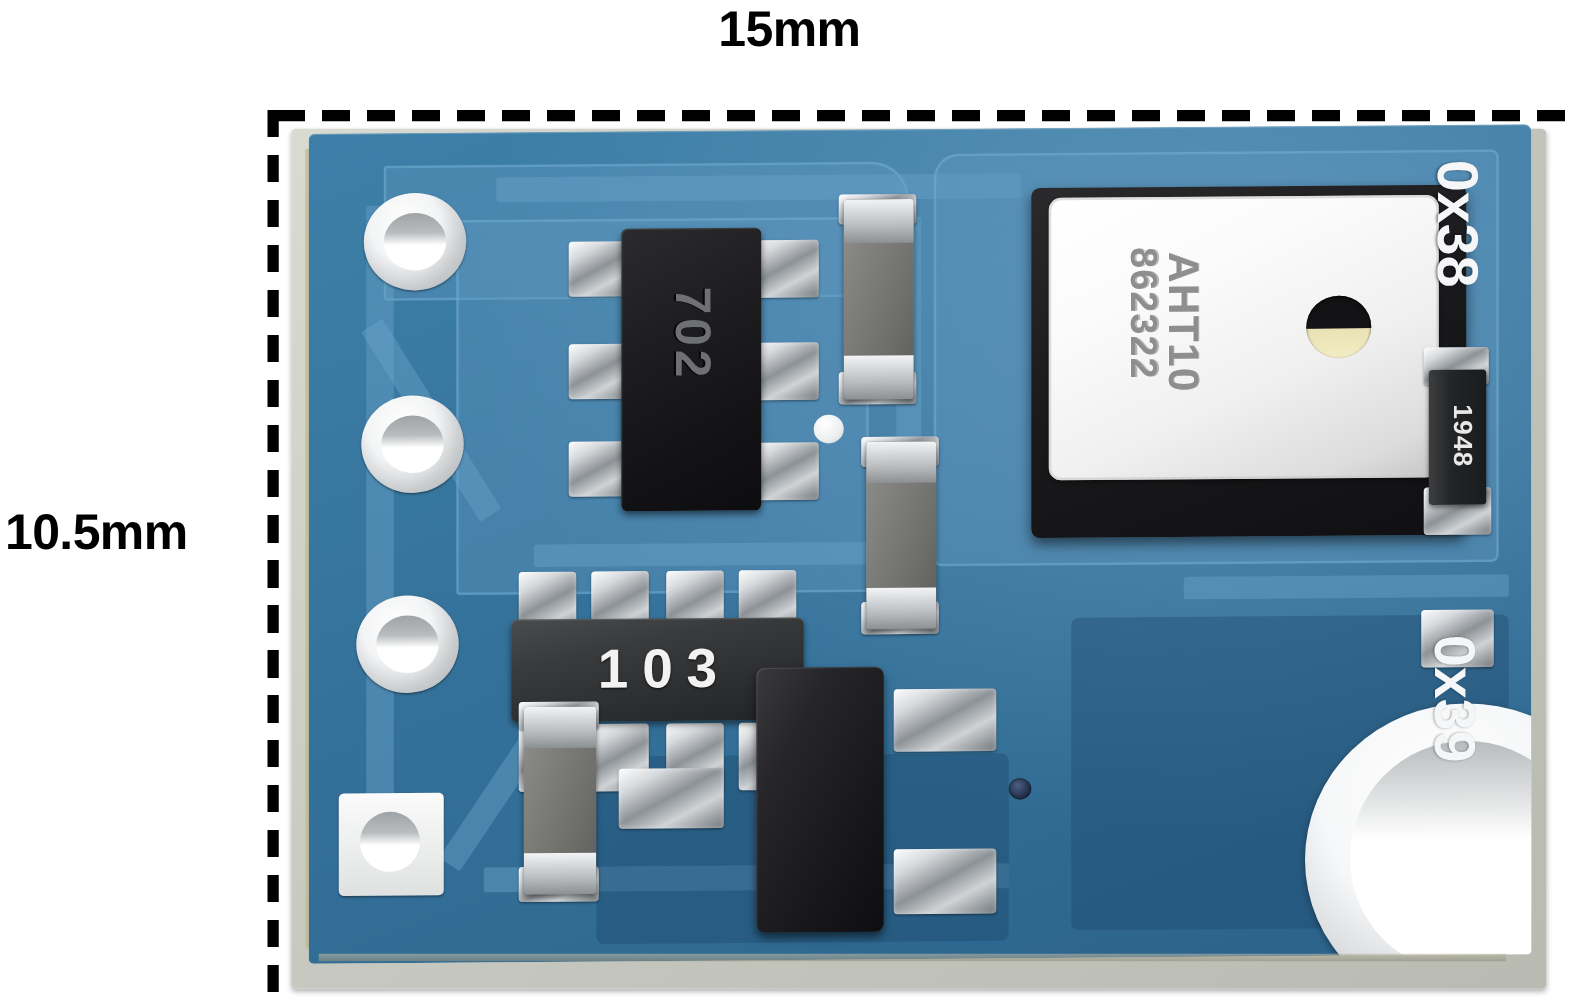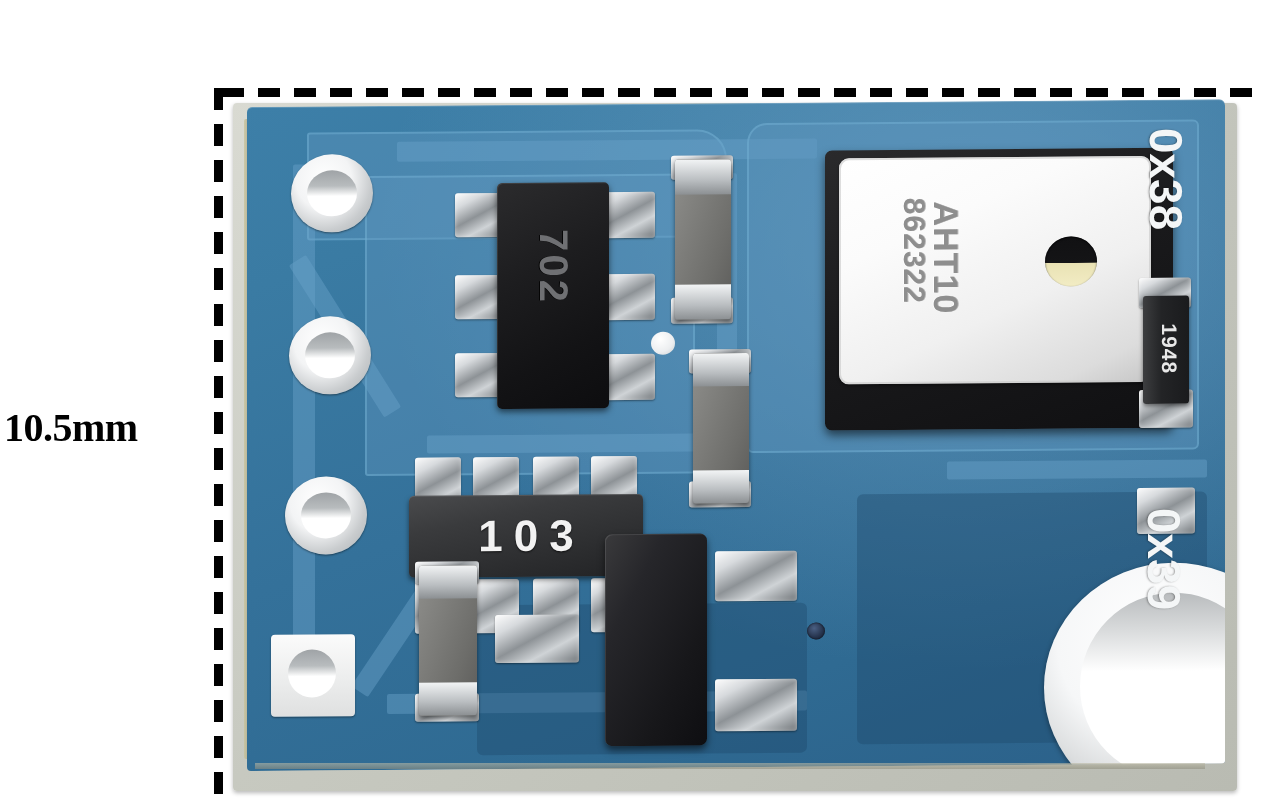--- a/index.html
+++ b/index.html
@@ -27,21 +27,20 @@
     letter-spacing: -0.5px;
   }
   #dim-top-label {
     top: 2px; left: 0; width: 1263px;
     text-align: center;
     font-size: 40px;
   }
   #dim-left-label {
     top: 404px; left: 4px;
     font-size: 40px;
-    font-family: Liberation Serif, serif;
   }
 
   .dash-h {
     position: absolute;
     left: 222px;
     top: 88px;
     width: 1041px;
     height: 9px;
     background: repeating-linear-gradient(to right,
       #000 0px, #000 22px, transparent 22px, transparent 36px);
@@ -342,20 +341,21 @@
     font-size: 46px;
     letter-spacing: 0px;
     transform: rotate(90deg);
   }
 </style>
 </head>
 <body>
 
 <div id="stage">
 
+  <div class="dim-label" id="dim-top-label">15mm</div>
 
   <div class="dim-label" id="dim-left-label">10.5mm</div>
 
   <div class="dash-h"></div>
   <div class="dash-v"></div>
 
   <div id="board-wrap">
 
     <div id="board-substrate"></div>
     <div class="edge-sliver-l"></div>

